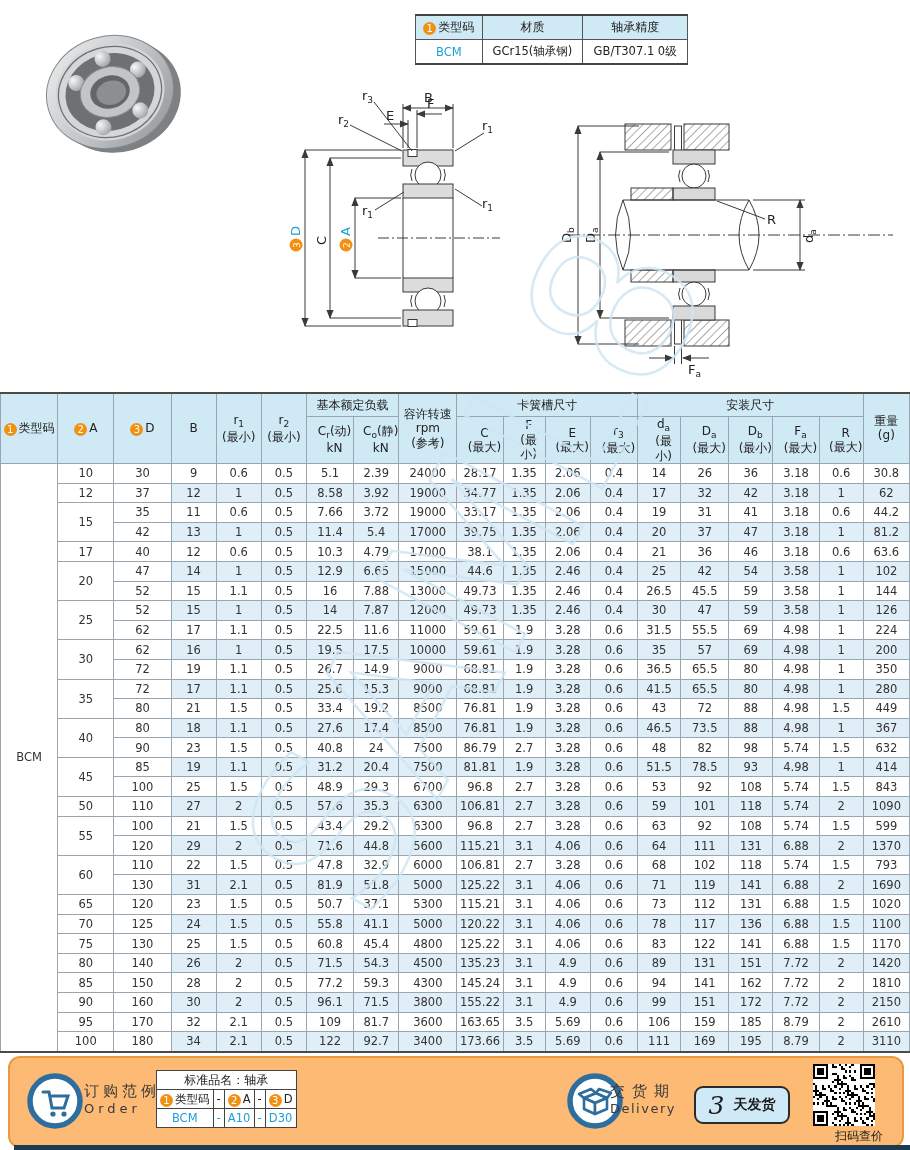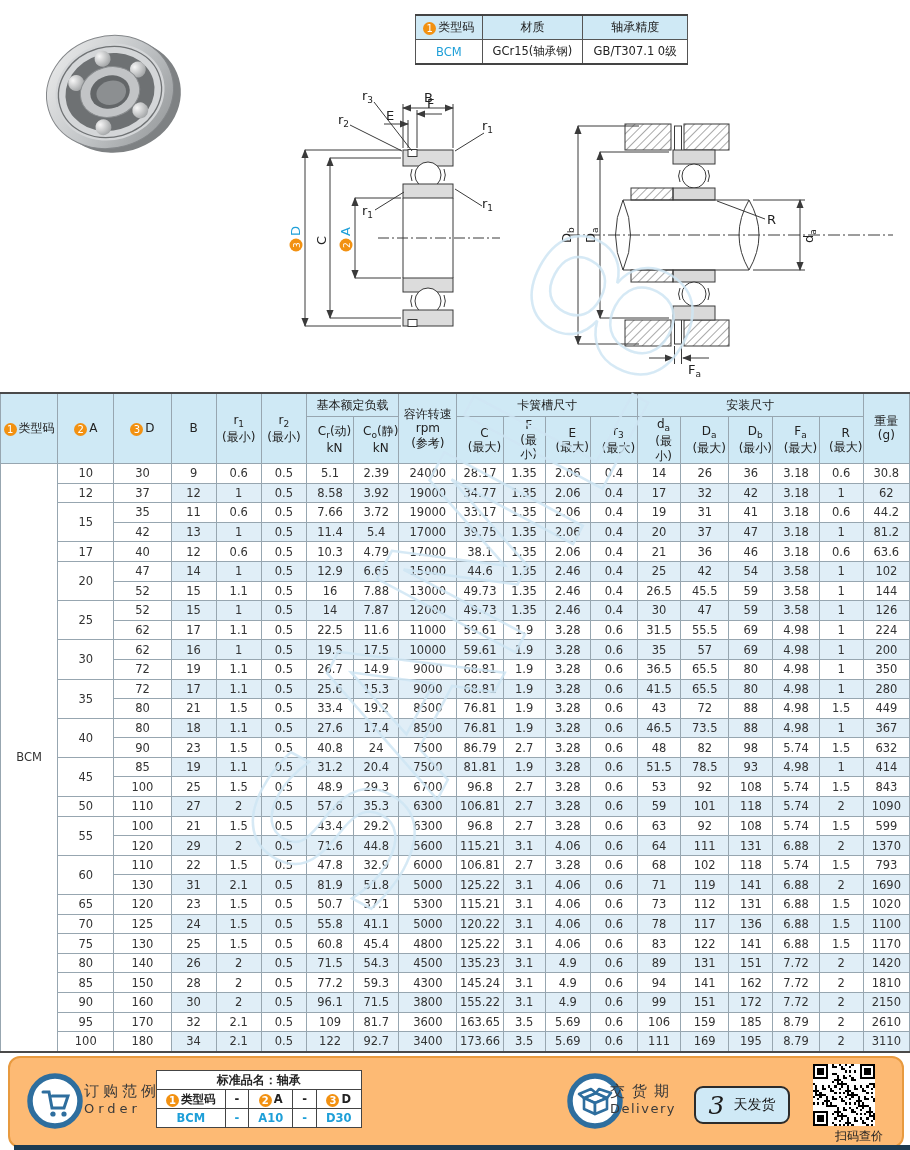--- a/index.html
+++ b/index.html
@@ -31,29 +31,29 @@
   .main td.alt{background:#e0eef7;}
   .main sub{font-size:9px;}
   .nl{display:block;}
   .code-cell{font-size:11.5px;}
   
   .footer{position:absolute;left:8px;top:1056px;width:892px;height:88px;background:#fdba74;
           border:2.5px solid #e89a3f;border-radius:12px;z-index:2;}
   .ftitle-cn{font-size:15px;letter-spacing:4px;color:#3a3a3a;}
   .ftitle-en{font-size:13px;letter-spacing:4px;color:#3a3a3a;}
   .order-table{position:absolute;left:146px;top:12px;border-collapse:collapse;background:#fff;}
-  .order-table th,.order-table td{border:1px solid #444;font-weight:700;text-align:center;
-          font-size:11.5px;height:18px;padding:0 9px;}
+  .order-table th,.order-table td{border:1px solid #444;font-weight:400;text-align:center;
+          font-size:11.5px;height:18px;padding:0 3px;}
   .order-table th{font-size:12px;}
   .badge{position:absolute;left:684px;top:28px;width:92px;height:34px;background:#cfe9f6;
          border:2px solid #2b2b2b;border-radius:9px;display:flex;align-items:center;
          justify-content:center;gap:9px;}
   .badge .num{font-family:"DejaVu Serif","Liberation Serif",serif;font-style:italic;
          font-size:25px;color:#1b1b1b;}
-  .badge .unit{font-size:14px;color:#1b1b1b;}
+  .badge .unit{font-size:14px;color:#1b1b1b;font-weight:bold;}
   .qr-label{position:absolute;left:797px;top:70px;width:76px;text-align:right;font-size:12px;color:#222;}
   .navy-bar{position:absolute;left:14px;top:1145px;width:896px;height:5px;background:#1c3b52;z-index:2;}
 </style>
 </head>
 <body>
 
 <div class="page">
 
   <svg class="watermark" width="910" height="1150" viewBox="0 0 910 1150">
     <text x="480" y="640" text-anchor="middle" transform="rotate(-62 480 570)" font-size="215" fill="none" stroke="#cfe6f4" stroke-width="2.5" opacity="0.85">SAML8</text>

